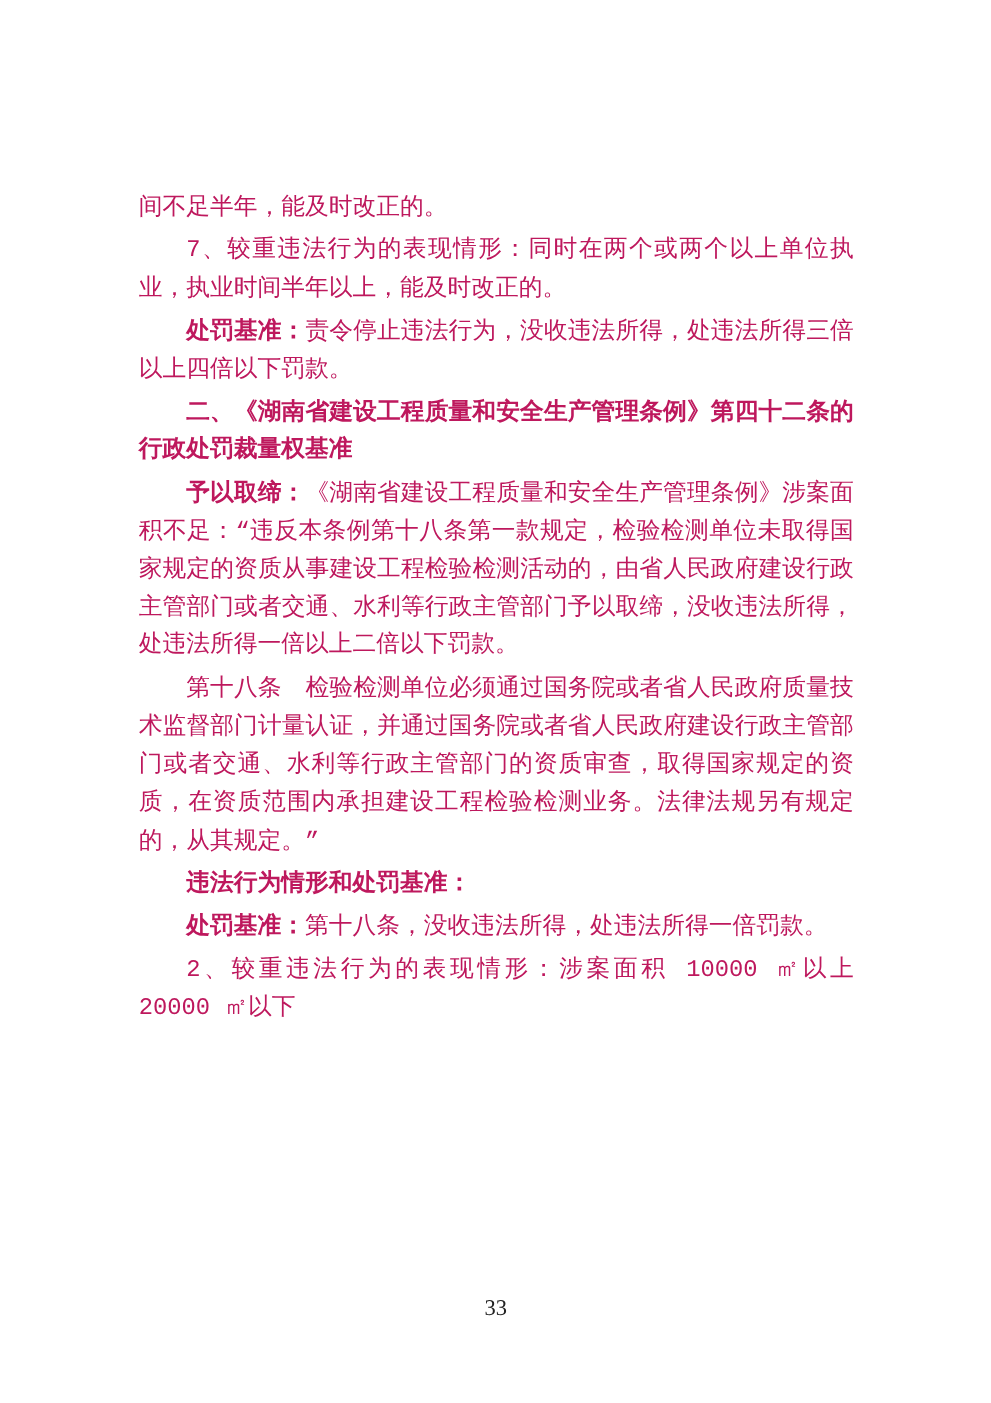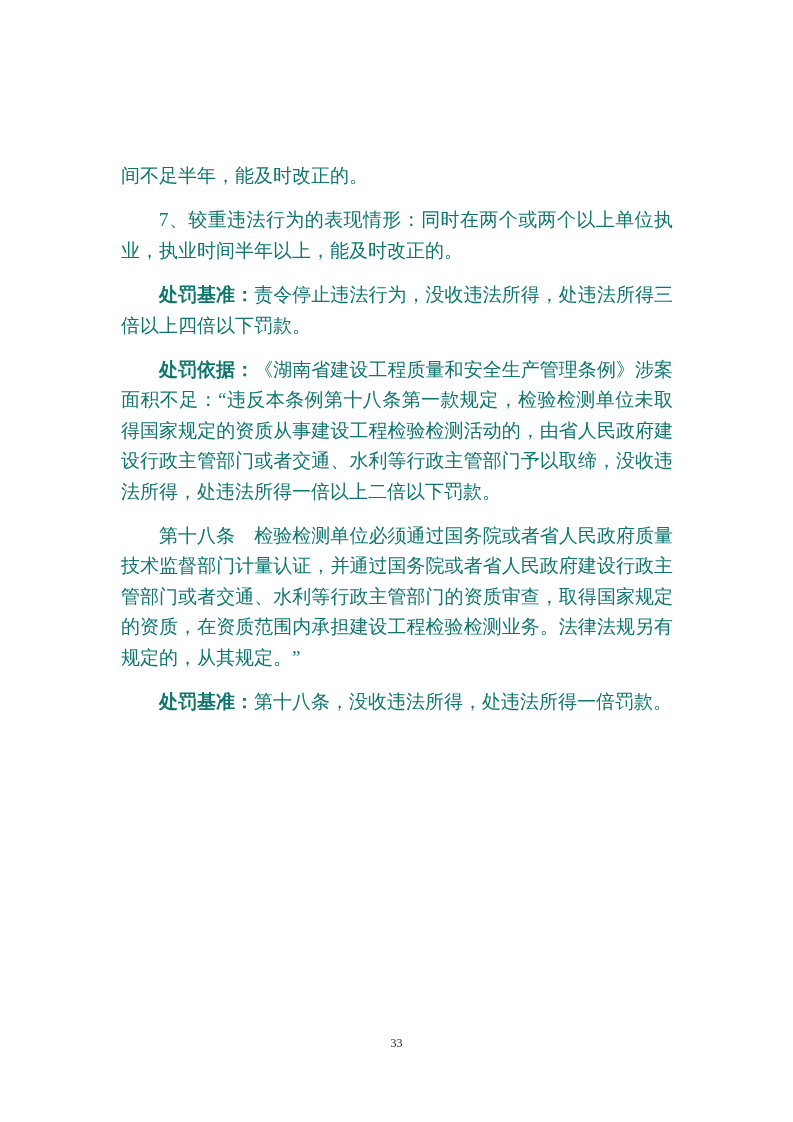--- a/index.html
+++ b/index.html
@@ -16,60 +16,64 @@
     background: #ffffff;
     overflow: hidden;
   }
   .content {
     position: absolute;
     left: 107px;
     top: 147px;
     width: 580px;
   }
   .para {
-    margin: 14px;
+    margin: 4px;
     font-size: 19px;
     line-height: 30.4px;
-    color: #0f766e;
+    color: #be185d;
     text-align: justify;
+    font-family: Liberation Mono, monospace;
   }
   .indent { text-indent: 2em; }
   .heading { font-weight: bold; }
   .label { font-weight: bold; }
   .footer {
     position: absolute;
     top: 1036px;
     left: 0;
     width: 793px;
     text-align: center;
-    font-size: 12px;
+    font-size: 18px;
     color: #222222;
   }
 </style>
 </head>
 <body>
 
 <div class="page">
   <div class="content">
 
     <p class="para"><span>间不足半年，能及时改正的。</span></p>
 
 
     <p class="para indent"><span>7、较重违法行为的表现情形：同时在两个或两个以上单位执业，执业时间半年以上，能及时改正的。</span></p>
 
     <p class="para indent"><b class="label">处罚基准：</b><span>责令停止违法行为，没收违法所得，处违法所得三倍以上四倍以下罚款。</span></p>
 
 
 
+    <p class="para indent heading"><span>二、《湖南省建设工程质量和安全生产管理条例》第四十二条的行政处罚裁量权基准</span></p>
 
-    <p class="para indent"><b class="label">处罚依据：</b><span>《湖南省建设工程质量和安全生产管理条例》涉案面积不足：“违反本条例第十八条第一款规定，检验检测单位未取得国家规定的资质从事建设工程检验检测活动的，由省人民政府建设行政主管部门或者交通、水利等行政主管部门予以取缔，没收违法所得，处违法所得一倍以上二倍以下罚款。</span></p>
+    <p class="para indent"><b class="label">予以取缔：</b><span>《湖南省建设工程质量和安全生产管理条例》涉案面积不足：“违反本条例第十八条第一款规定，检验检测单位未取得国家规定的资质从事建设工程检验检测活动的，由省人民政府建设行政主管部门或者交通、水利等行政主管部门予以取缔，没收违法所得，处违法所得一倍以上二倍以下罚款。</span></p>
 
     <p class="para indent"><span>第十八条　检验检测单位必须通过国务院或者省人民政府质量技术监督部门计量认证，并通过国务院或者省人民政府建设行政主管部门或者交通、水利等行政主管部门的资质审查，取得国家规定的资质，在资质范围内承担建设工程检验检测业务。法律法规另有规定的，从其规定。”</span></p>
 
+    <p class="para indent heading"><span>违法行为情形和处罚基准：</span></p>
 
 
     <p class="para indent"><b class="label">处罚基准：</b><span>第十八条，没收违法所得，处违法所得一倍罚款。</span></p>
 
+    <p class="para indent"><span>2、较重违法行为的表现情形：涉案面积 10000 ㎡以上 20000 ㎡以下</span></p>
 
   </div>
 
   <div class="footer"><span>33</span></div>
 </div>
 
 </body></html>

